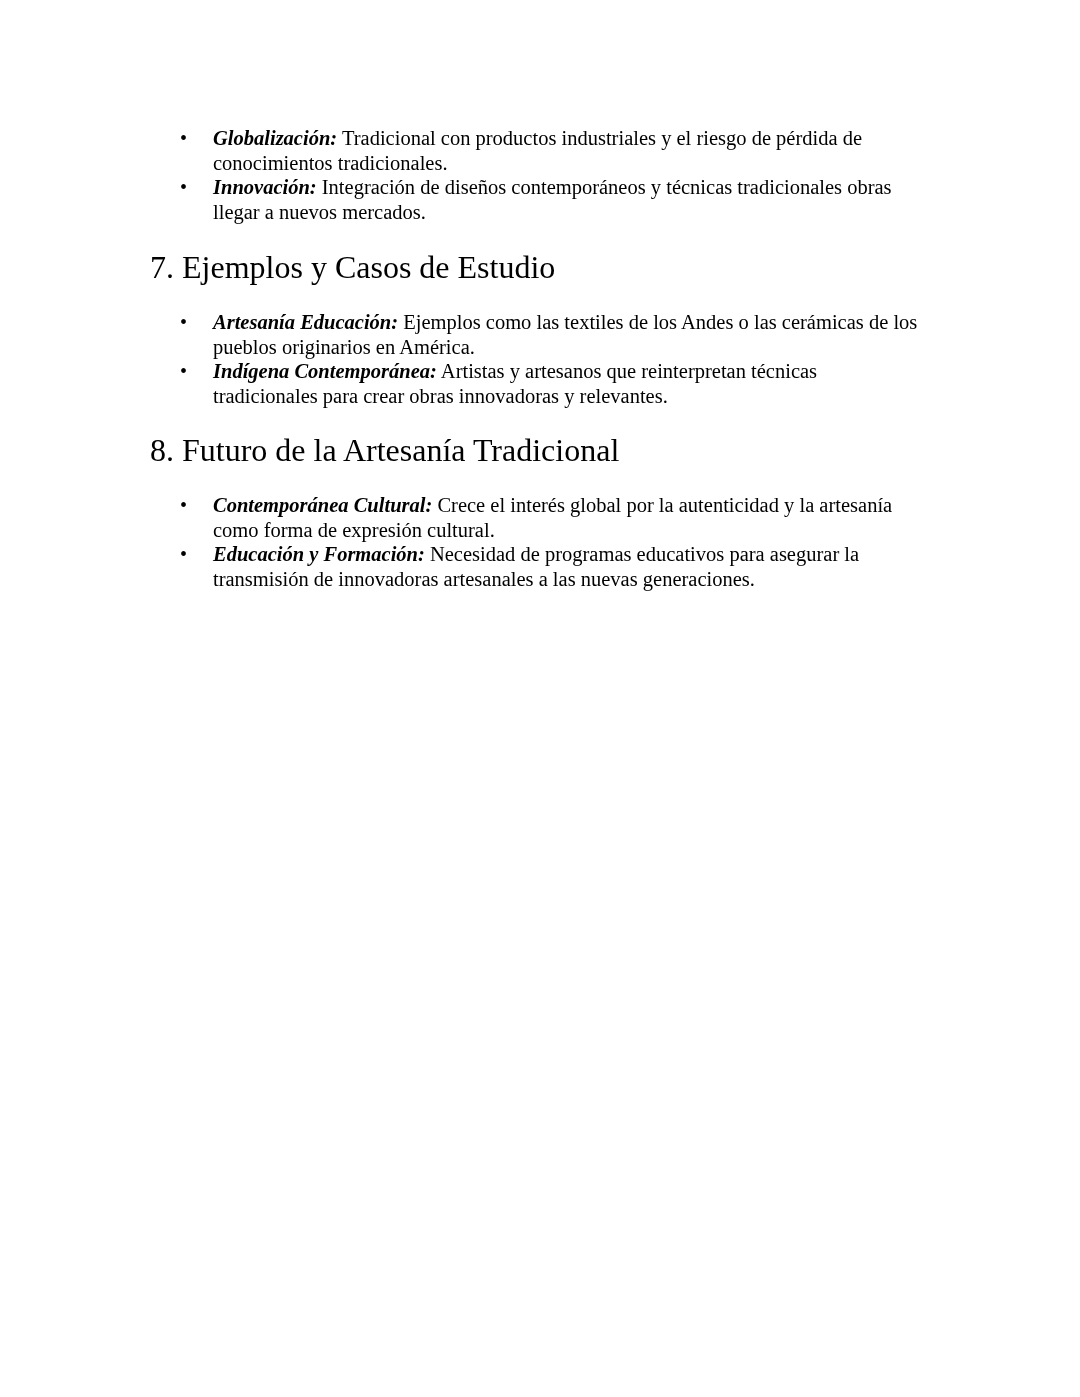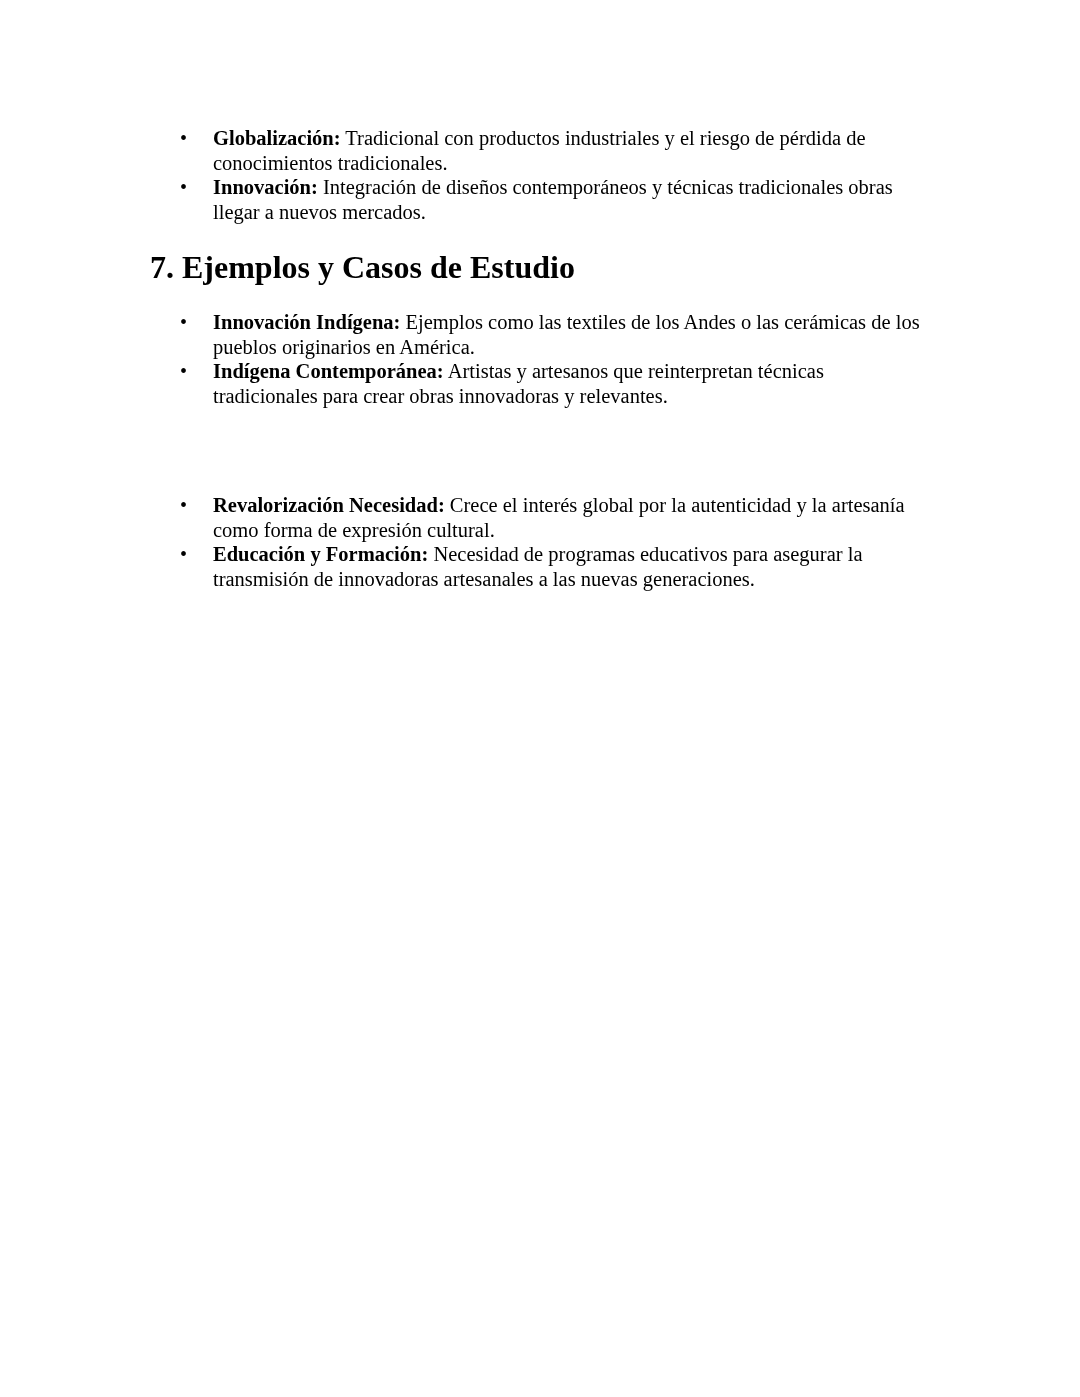--- a/index.html
+++ b/index.html
@@ -2,51 +2,52 @@
 <html><head>
 <meta charset="utf-8">
 <style>
   html, body { margin:0; padding:0; background:#ffffff; }
   body { width:1080px; height:1397px; position:relative; overflow:hidden;
          font-family:"Liberation Serif", serif; color:#000; }
   .page { position:absolute; left:0; top:0; width:1080px; height:1397px; }
   ul.list { list-style:none; margin:0; padding:0; position:absolute; left:0; width:1080px; }
   ul.list li { position:relative; padding-left:213px; width:710px; font-size:20.5px; line-height:24.5px; }
   ul.list li .bullet { position:absolute; left:180px; top:0; font-size:20px; }
-  ul.list li b { font-weight:bold; }
-  h2.section { position:absolute; left:150px; margin:0; font-size:32px; font-weight:bold; line-height:36px; white-space:nowrap;text-align:right; }
+  ul.list li b { font-weight:bold;font-style:italic; }
+  h2.section { position:absolute; left:150px; margin:0; font-size:32px; font-weight:normal; line-height:36px; white-space:nowrap;text-align:right; }
 </style>
 </head>
 <body>
 
 <div class="page">
 
   <ul class="list" style="top:126px;">
     <li>
       <span class="bullet">•</span><b>Globalización:</b><span> Tradicional con productos industriales y el riesgo de pérdida de conocimientos tradicionales.</span>
     </li>
     <li>
       <span class="bullet">•</span><b>Innovación:</b><span> Integración de diseños contemporáneos y técnicas tradicionales obras llegar a nuevos mercados.</span>
     </li>
   </ul>
 
   <h2 class="section" style="top:249px;">7. Ejemplos y Casos de Estudio</h2>
 
   <ul class="list" style="top:310px;">
     <li>
-      <span class="bullet">•</span><b>Innovación Indígena:</b><span> Ejemplos como las textiles de los Andes o las cerámicas de los pueblos originarios en América.</span>
+      <span class="bullet">•</span><b>Artesanía Educación:</b><span> Ejemplos como las textiles de los Andes o las cerámicas de los pueblos originarios en América.</span>
     </li>
     <li>
       <span class="bullet">•</span><b>Indígena Contemporánea:</b><span> Artistas y artesanos que reinterpretan técnicas tradicionales para crear obras innovadoras y relevantes.</span>
     </li>
   </ul>
 
+  <h2 class="section" style="top:432px;">8. Futuro de la Artesanía Tradicional</h2>
 
   <ul class="list" style="top:493px;">
     <li>
-      <span class="bullet">•</span><b>Revalorización Necesidad:</b><span> Crece el interés global por la autenticidad y la artesanía como forma de expresión cultural.</span>
+      <span class="bullet">•</span><b>Contemporánea Cultural:</b><span> Crece el interés global por la autenticidad y la artesanía como forma de expresión cultural.</span>
     </li>
     <li>
       <span class="bullet">•</span><b>Educación y Formación:</b><span> Necesidad de programas educativos para asegurar la transmisión de innovadoras artesanales a las nuevas generaciones.</span>
     </li>
   </ul>
 
 </div>
 
 </body></html>

